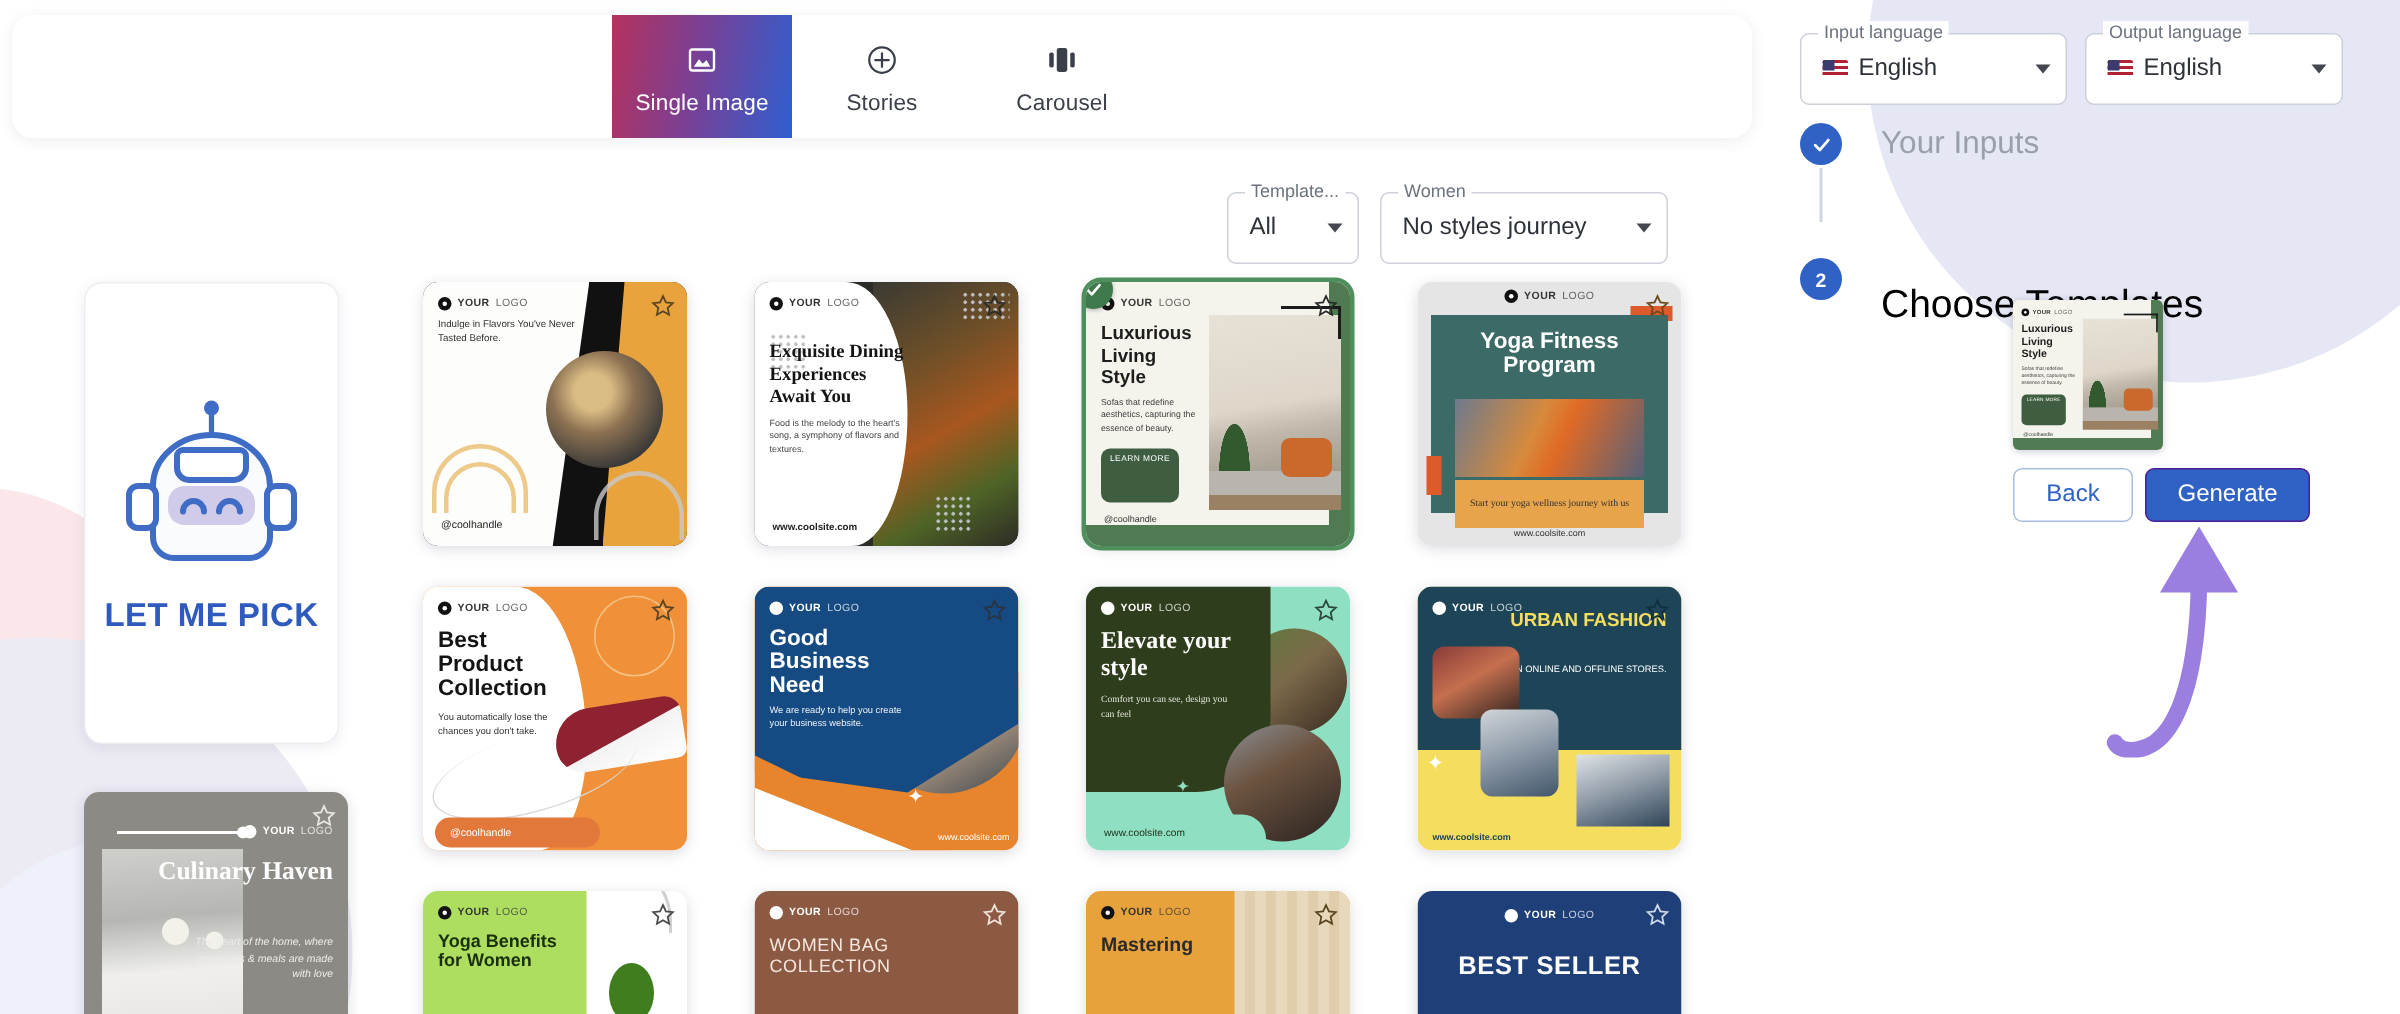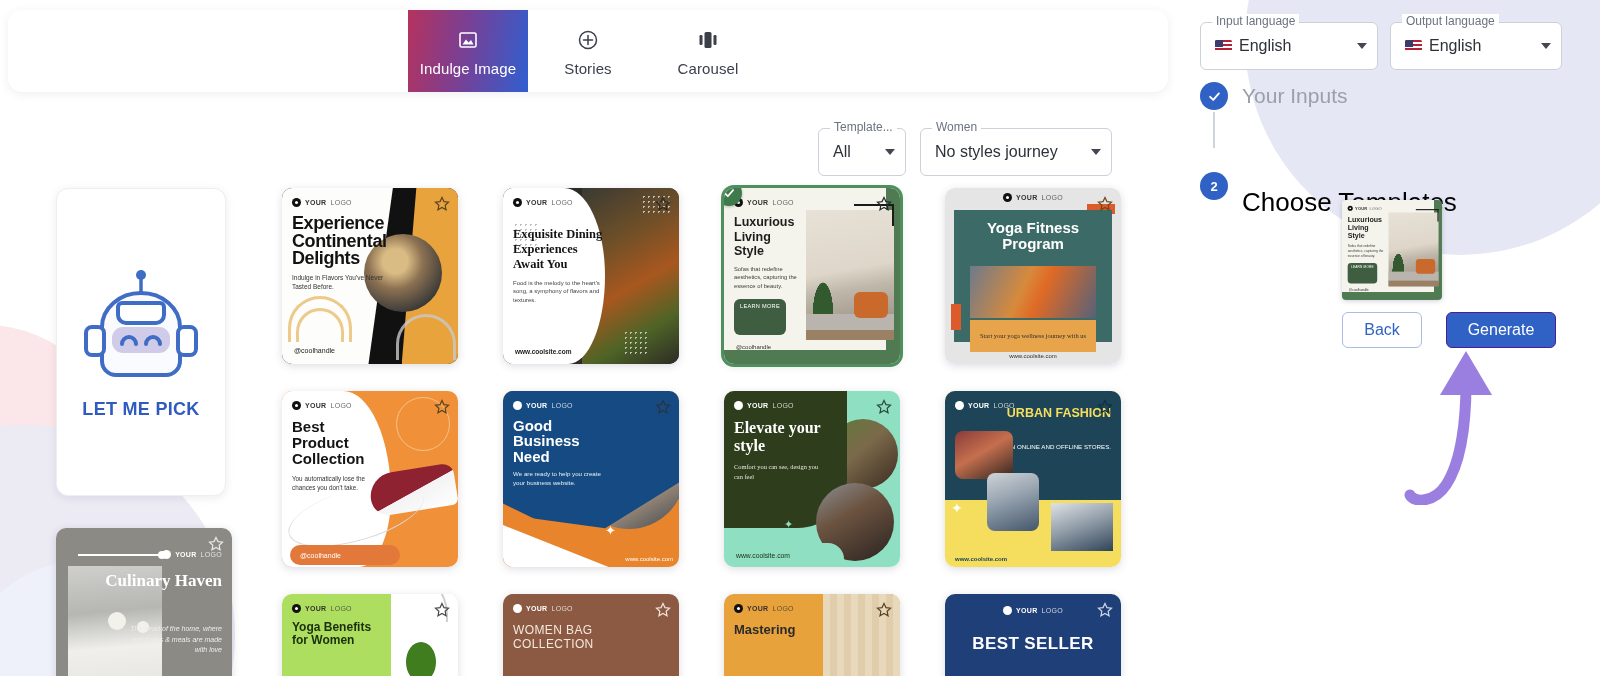--- a/index.html
+++ b/index.html
@@ -55,21 +55,21 @@
 
   
   .grid { position:absolute; left: 56px; top: 188px; width: 1110px; }
   .col-pick { position:absolute; left:0; top:0; }
   .pickcard {
     width: 170px; height: 308px; background:#fff; border:1px solid #eceef2; border-radius: 12px;
     box-shadow: 0 2px 9px rgba(60,64,100,0.10);
     display:flex; flex-direction:column; align-items:center; justify-content:center; gap: 14px;
     cursor:pointer;
   }
-  .pickcard .pclabel { font-size: 18px; font-weight: 700; color:#2f5bbf; letter-spacing:.3px; }
+  .pickcard .pclabel { font-size: 22px; font-weight: 700; color:#2f5bbf; letter-spacing:.3px; }
 
   .cards { position:absolute; left: 226px; top: 0; width: 884px; display:flex; flex-wrap: wrap; gap: 0; }
   .cardwrap { width: 221px; padding-right: 37px; padding-bottom: 27px; }
   .card {
     position: relative; width: 176px; height: 176px; border-radius: 10px;
     box-shadow: 0 2px 9px rgba(60,64,100,0.18);
     overflow: hidden; cursor: pointer; background:#fff;
   }
   .card.selected-outer { box-shadow: 0 0 0 3px #4f8f5d, 0 2px 9px rgba(60,64,100,0.18); }
   .star { position:absolute; right:7px; top:7px; z-index:6; }
@@ -252,34 +252,34 @@
 
   
   .rpanel { position:absolute; left: 1190px; top:0; width: 410px; height: 676px; }
   .langrow { position:absolute; left: 10px; top: 22px; display:flex; gap: 12px; }
   #field-inlang { width: 178px; }
   #field-outlang { width: 172px; }
   .flag { width:17px; height:12px; margin-right:7px; border-radius:1.5px; overflow:hidden; position:relative; flex:none;
      background: repeating-linear-gradient(180deg,#b22234 0 2px,#ffffff 2px 4px); }
   .flag::after { content:""; position:absolute; left:0;top:0;width:8px;height:7px;background:#3c3b6e;}
 
-  .steprow { position:absolute; left: 10px; display:flex; align-items:center; gap: 14px; }
+  .steprow { position:absolute; left: 10px; display:flex; align-items:center; gap: 26px; }
   #step-1 { top: 82px; }
   #step-2 { top: 154px; }
   .stepdot { width:28px;height:28px;border-radius:50%;background:#2f62c4;color:#fff;font-size:13px;
      display:flex;align-items:center;justify-content:center; flex:none; font-weight:600;}
   .steplabel { font-size:21px; color:#9aa0ab; }
   #step-2 .steplabel { font-size:26px; color:#000000; font-weight:400;margin-top:33px; }
   .connector { position:absolute; left: 23px; top: 112px; width:2px; height: 36px; background:#cfd5de; }
 
   .preview { position:absolute; left: 152px; top: 200px; width: 100px; height: 100px;
      border-radius: 4px; overflow:hidden; box-shadow: 0 1px 5px rgba(60,64,100,.25); }
   .preview .tpl { transform: scale(0.568); transform-origin: top left; width:176px; height:176px; }
 
-  .btnrow { position:absolute; left: 152px; top: 312px; display:flex; gap: 24px; }
+  .btnrow { position:absolute; left: 152px; top: 312px; display:flex; gap: 8px; }
   .btn { height: 36px; border-radius: 6px; display:flex; align-items:center; justify-content:center;
      font-size:16px; cursor:pointer; }
   #btn-back { width: 80px; border:1px solid #a9bde0; background:#fff; color:#2f62c4; }
   #btn-generate { width: 110px; background:#2f62c4; color:#fff; border:1px solid #4c1d95; }
 
   .arrow-anno { position:absolute; left: 1400px; top: 345px; }
 </style>
 </head>
 <body>
 
@@ -292,21 +292,21 @@
   <div class="bg-circle" id="bg-lavender-bl2"></div>
 
   <div class="tabbar">
     <div class="tab active">
       <span class="ticon">
         <svg width="22" height="22" viewBox="0 0 22 22">
             <rect x="3" y="4" width="16" height="14" rx="1.6" fill="none" stroke="#fff" stroke-width="1.6"></rect>
             <path d="M5.5 15.5 L9 10.5 L11.5 13.5 L14 11 L16.5 15.5 Z" fill="#fff"></path>
           </svg>
       </span>
-      <span class="tlabel">Indulge Image</span>
+      <span class="tlabel">Single Image</span>
     </div>
     <div class="tab">
       <span class="ticon">
         <svg width="24" height="24" viewBox="0 0 24 24">
             <circle cx="12" cy="12" r="8.5" fill="none" stroke="#3b3f4a" stroke-width="1.5"></circle>
             <path d="M12 7.5 V16.5 M7.5 12 H16.5" stroke="#3b3f4a" stroke-width="1.5" stroke-linecap="round"></path>
           </svg>
       </span>
       <span class="tlabel">Stories</span>
     </div>
@@ -371,21 +371,20 @@
             <div class="arcs"></div>
               <div class="arcs2"></div>
               <div class="arcsR"></div>
             <div class="photo"></div>
             <div class="t-pad">
               <div class="logo">
                 <span class="dot" style="background:#111"></span>
                 <span>YOUR</span>
                 <span class="l2">LOGO</span>
               </div>
-              <h3 style="margin-top:8px">Experience Continental Delights</h3>
               <div class="sub">Indulge in Flavors You've Never Tasted Before.</div>
             </div>
             <div class="handle">@coolhandle</div>
           </div>
         </div>
       </div>
 
       <div class="cardwrap">
         <div class="card">
           <span class="star">

